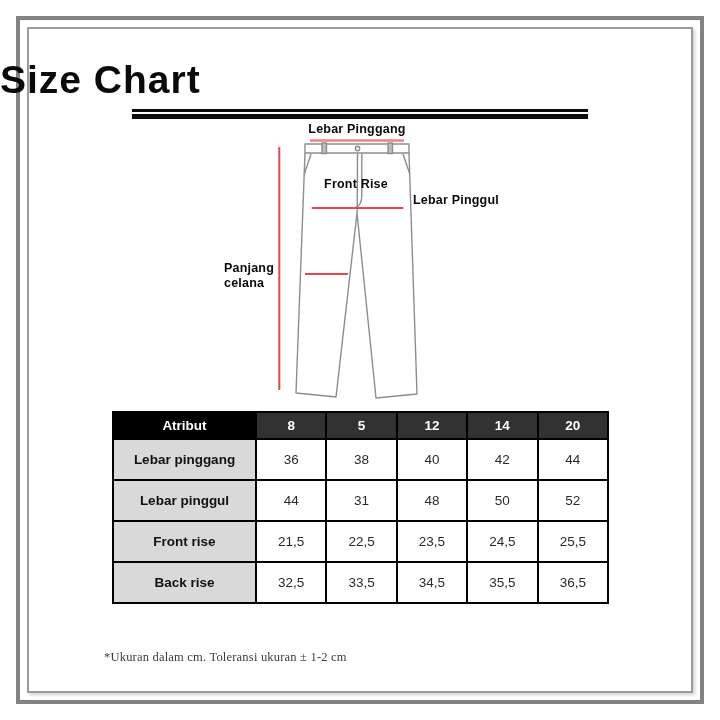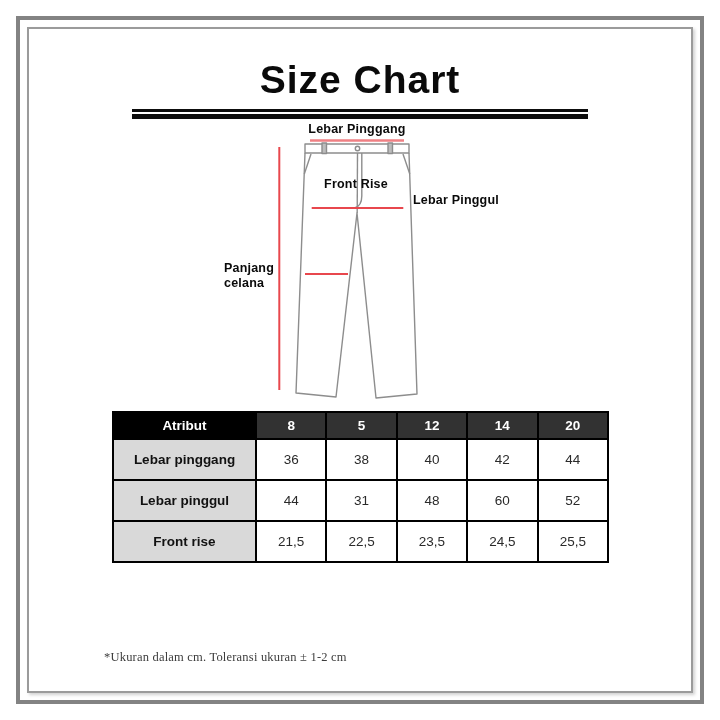--- a/index.html
+++ b/index.html
@@ -2,21 +2,21 @@
 <html><head>
 <meta charset="utf-8">
 <style>
   * { margin:0; padding:0; box-sizing:border-box; }
   html,body { width:720px; height:720px; background:#ffffff; overflow:hidden;
     font-family:"Liberation Sans","DejaVu Sans",sans-serif; color:#111; }
   .frame-outer { position:absolute; left:16px; top:16px; right:16px; bottom:16px;
     border:4px solid #838383; }
   .frame-inner { position:absolute; left:27px; top:27px; right:27px; bottom:27px;
     border:2px solid #9b9b9b; box-shadow:2px 2px 3px rgba(0,0,0,0.18); }
-  .page-title { position:absolute; top:60px; left:0; width:720px; text-align:center;
+  .page-title { position:absolute; top:60px; left:0; width:720px; text-align:left;
     font-size:39px; font-weight:800; letter-spacing:1px; line-height:1; color:#0a0a0a; }
   .title-rule { position:absolute; left:132px; top:109px; width:456px; }
   .title-rule .thin { height:3px; background:#0d0d0d; }
   .title-rule .thick { height:5px; background:#0d0d0d; margin-top:2px; }
 
   .diagram { position:absolute; left:230px; top:120px; width:260px; height:288px; }
   .diagram svg { position:absolute; left:0; top:0; overflow:visible; }
   .dlabel { position:absolute; font-weight:bold; font-size:12.5px; line-height:14.5px;
     color:#0a0a0a; letter-spacing:0.2px; }
   .waist-label { top:2px; left:37px; width:180px; text-align:center; }
@@ -109,27 +109,35 @@
       <td class="cell-value">38</td>
       <td class="cell-value">40</td>
       <td class="cell-value">42</td>
       <td class="cell-value">44</td>
     </tr>
     <tr>
       <td class="row-label">Lebar pinggul</td>
       <td class="cell-value">44</td>
       <td class="cell-value">31</td>
       <td class="cell-value">48</td>
-      <td class="cell-value">60</td>
+      <td class="cell-value">50</td>
       <td class="cell-value">52</td>
     </tr>
     <tr>
       <td class="row-label">Front rise</td>
       <td class="cell-value">21,5</td>
       <td class="cell-value">22,5</td>
       <td class="cell-value">23,5</td>
       <td class="cell-value">24,5</td>
       <td class="cell-value">25,5</td>
     </tr>
+    <tr>
+      <td class="row-label">Back rise</td>
+      <td class="cell-value">32,5</td>
+      <td class="cell-value">33,5</td>
+      <td class="cell-value">34,5</td>
+      <td class="cell-value">35,5</td>
+      <td class="cell-value">36,5</td>
+    </tr>
   </tbody>
 </table>
 
 <div class="footnote">*Ukuran dalam cm. Toleransi ukuran ± 1-2 cm</div>
 
 </body></html>

